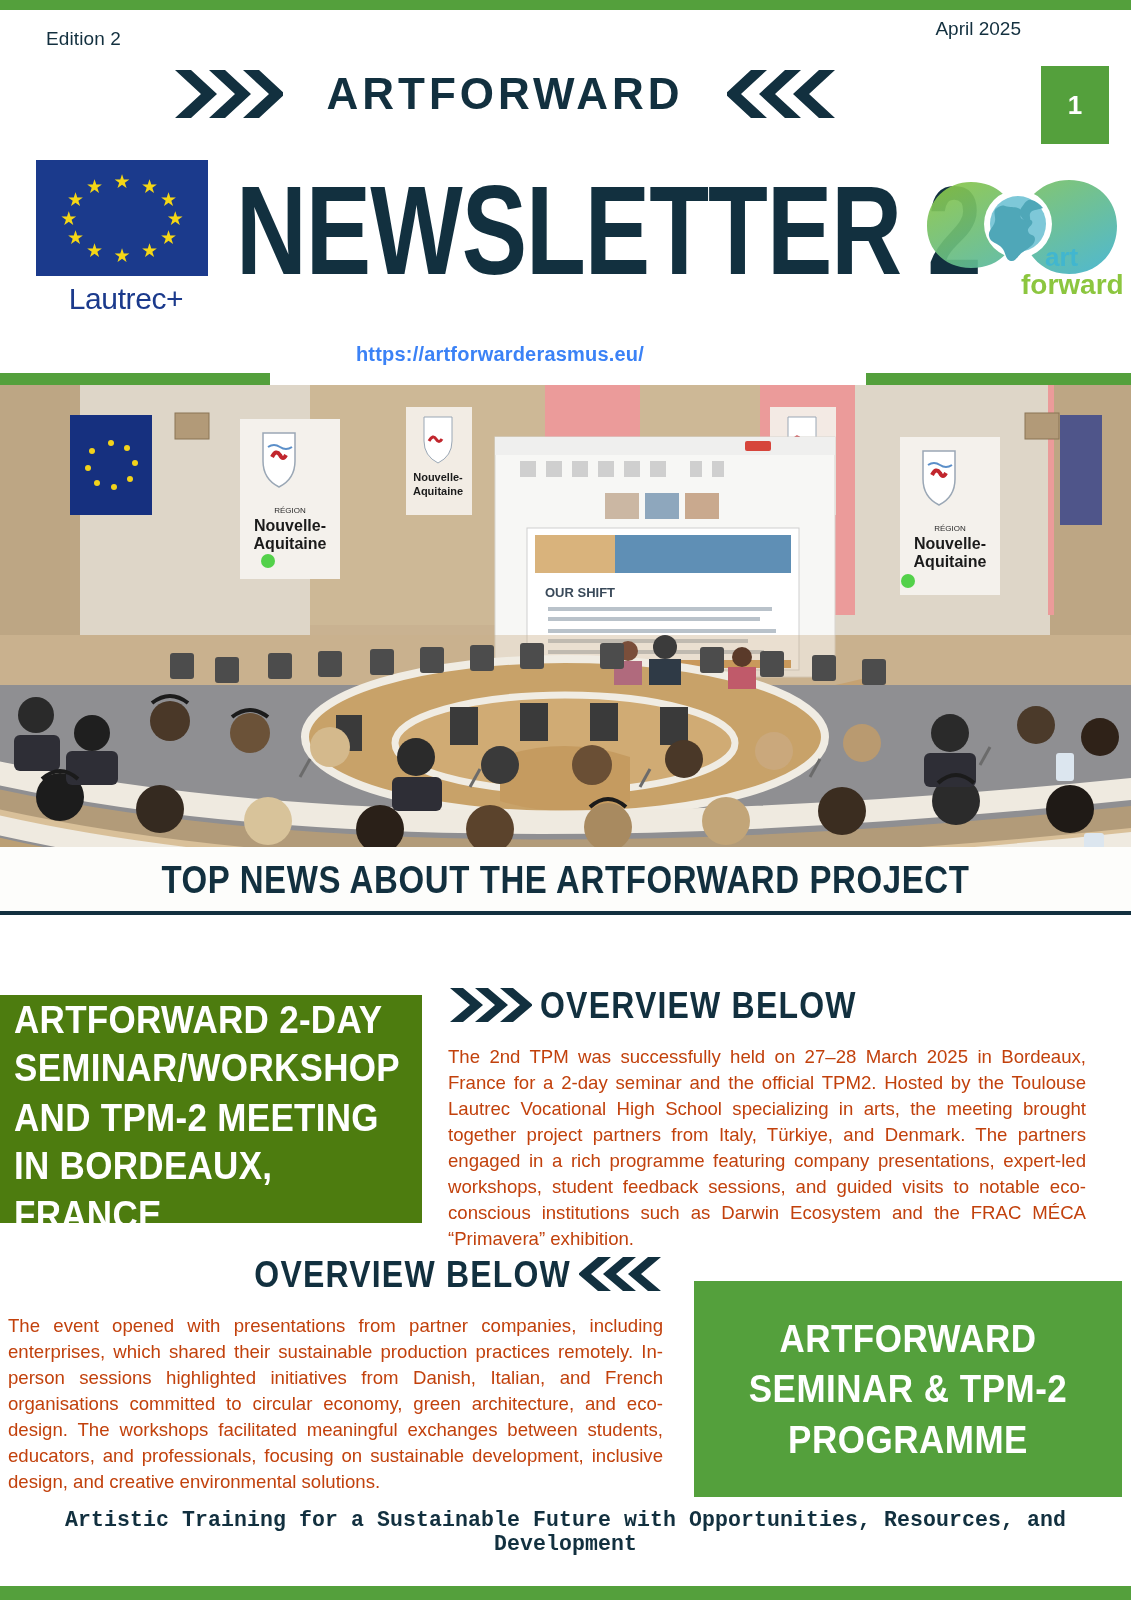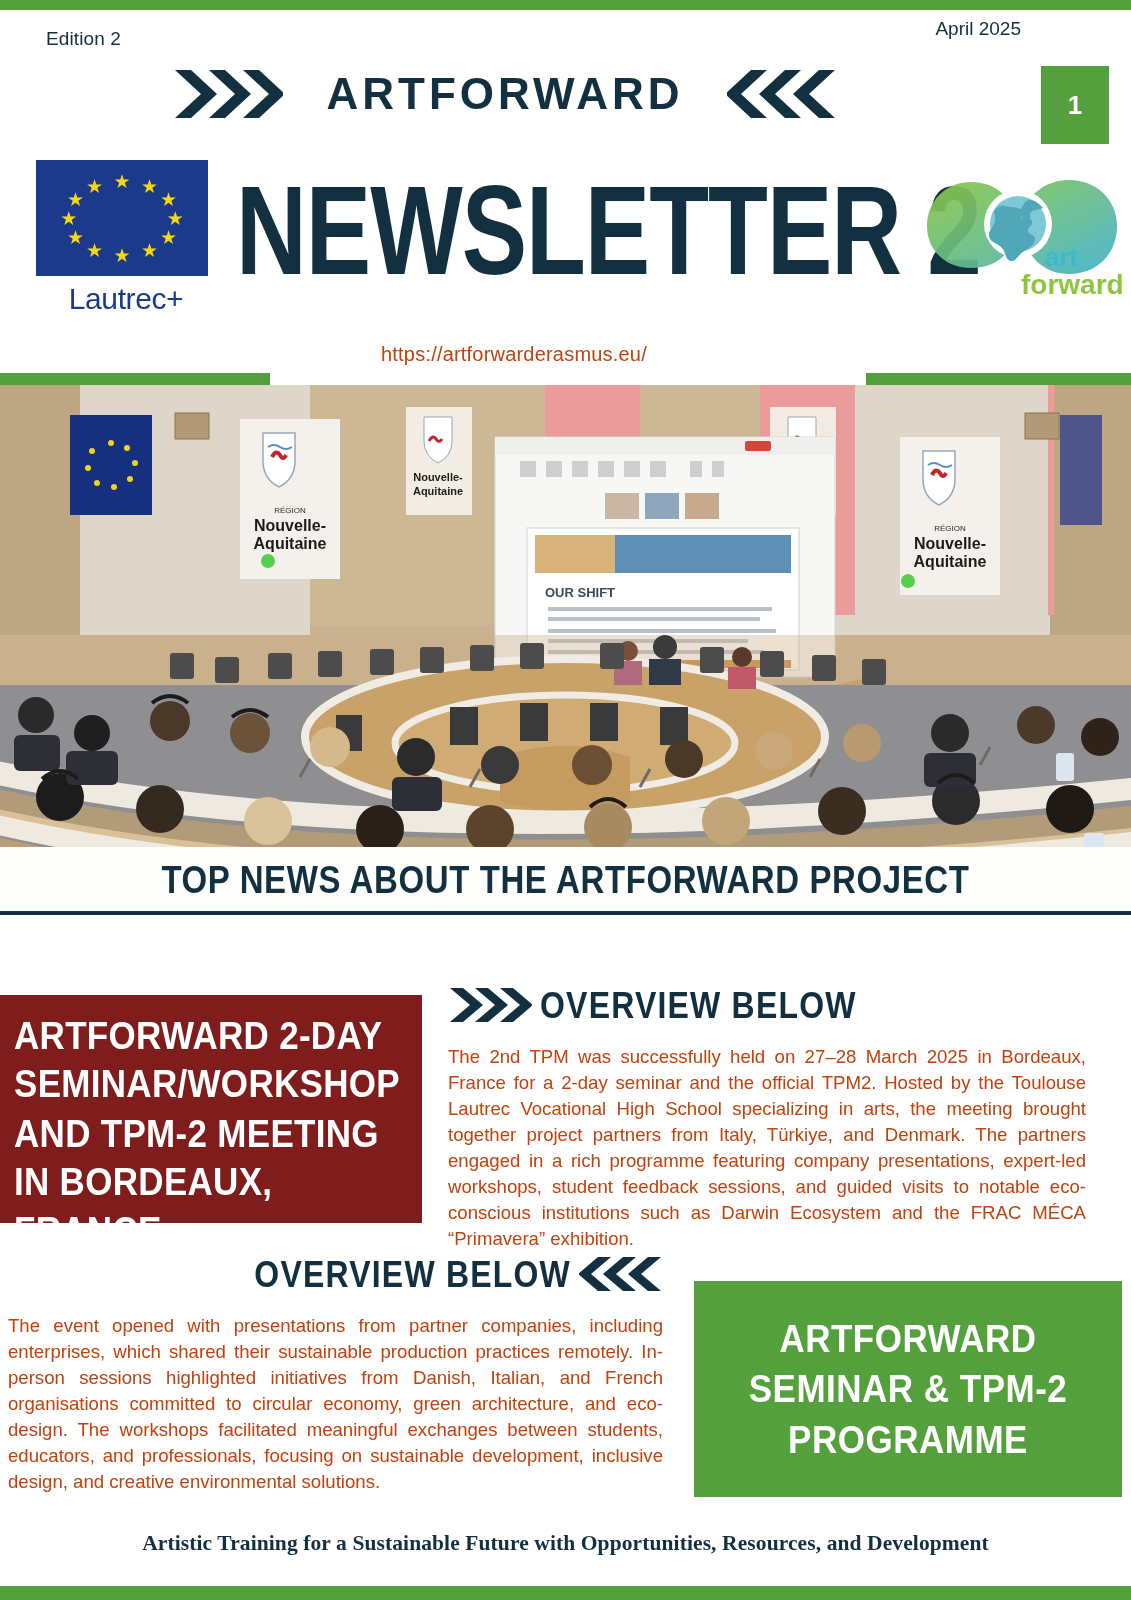--- a/index.html
+++ b/index.html
@@ -137,25 +137,24 @@
   }
   .af-logo svg { display:block; }
 
   
   .site-url {
     position: absolute;
     left: 0; top: 333px;
     width: 1000px;
     text-align: center;
     font-size: 20px;
-    font-weight: 400;
-    color: #c2410c;
+    font-weight: 700;
+    color: #3b82f6;
     font-family: "Liberation Sans Narrow", "Liberation Sans", sans-serif;
     letter-spacing: .2px;
-    padding-left: 14px;
   }
   .url-bar-left {
     position: absolute;
     left: 0; top: 363px;
     width: 270px; height: 22px;
     background: #54a03c;
   }
   .url-bar-right {
     position: absolute;
     left: 866px; top: 363px;
@@ -197,23 +196,23 @@
     left: 0; top: 911px;
     width: 1131px; height: 4px;
     background: #12303f;
   }
 
   
   .green-card-left {
     position: absolute;
     left: 0; top: 995px;
     width: 422px; height: 228px;
-    background: #7f1d1d;
+    background: #4d7c0f;
     box-sizing: border-box;
-    padding: 16px 14px 10px 14px;
+    padding: 0 14px 10px 14px;
   }
   .green-card-left .headline {
     font-size: 35px;
     line-height: 1.24;
     font-weight: 700;
     color: #ffffff;
     letter-spacing: .3px;
     font-family: "Liberation Sans Narrow", "Liberation Sans", sans-serif;
     transform: scaleY(1.12);
     transform-origin: left top;
@@ -277,21 +276,21 @@
 
   
   .tagline {
     position: absolute;
     left: 0; bottom: 44px;
     width: 1131px;
     text-align: center;
     font-size: 21.5px;
     font-weight: 700;
     color: #12303f;
-    font-family: Liberation Serif, serif;
+    font-family: Liberation Mono, monospace;
     letter-spacing: .1px;
   }
 </style>
 </head>
 <body>
 
 <div class="rule-top"></div>
 
 <div class="masthead">
 

